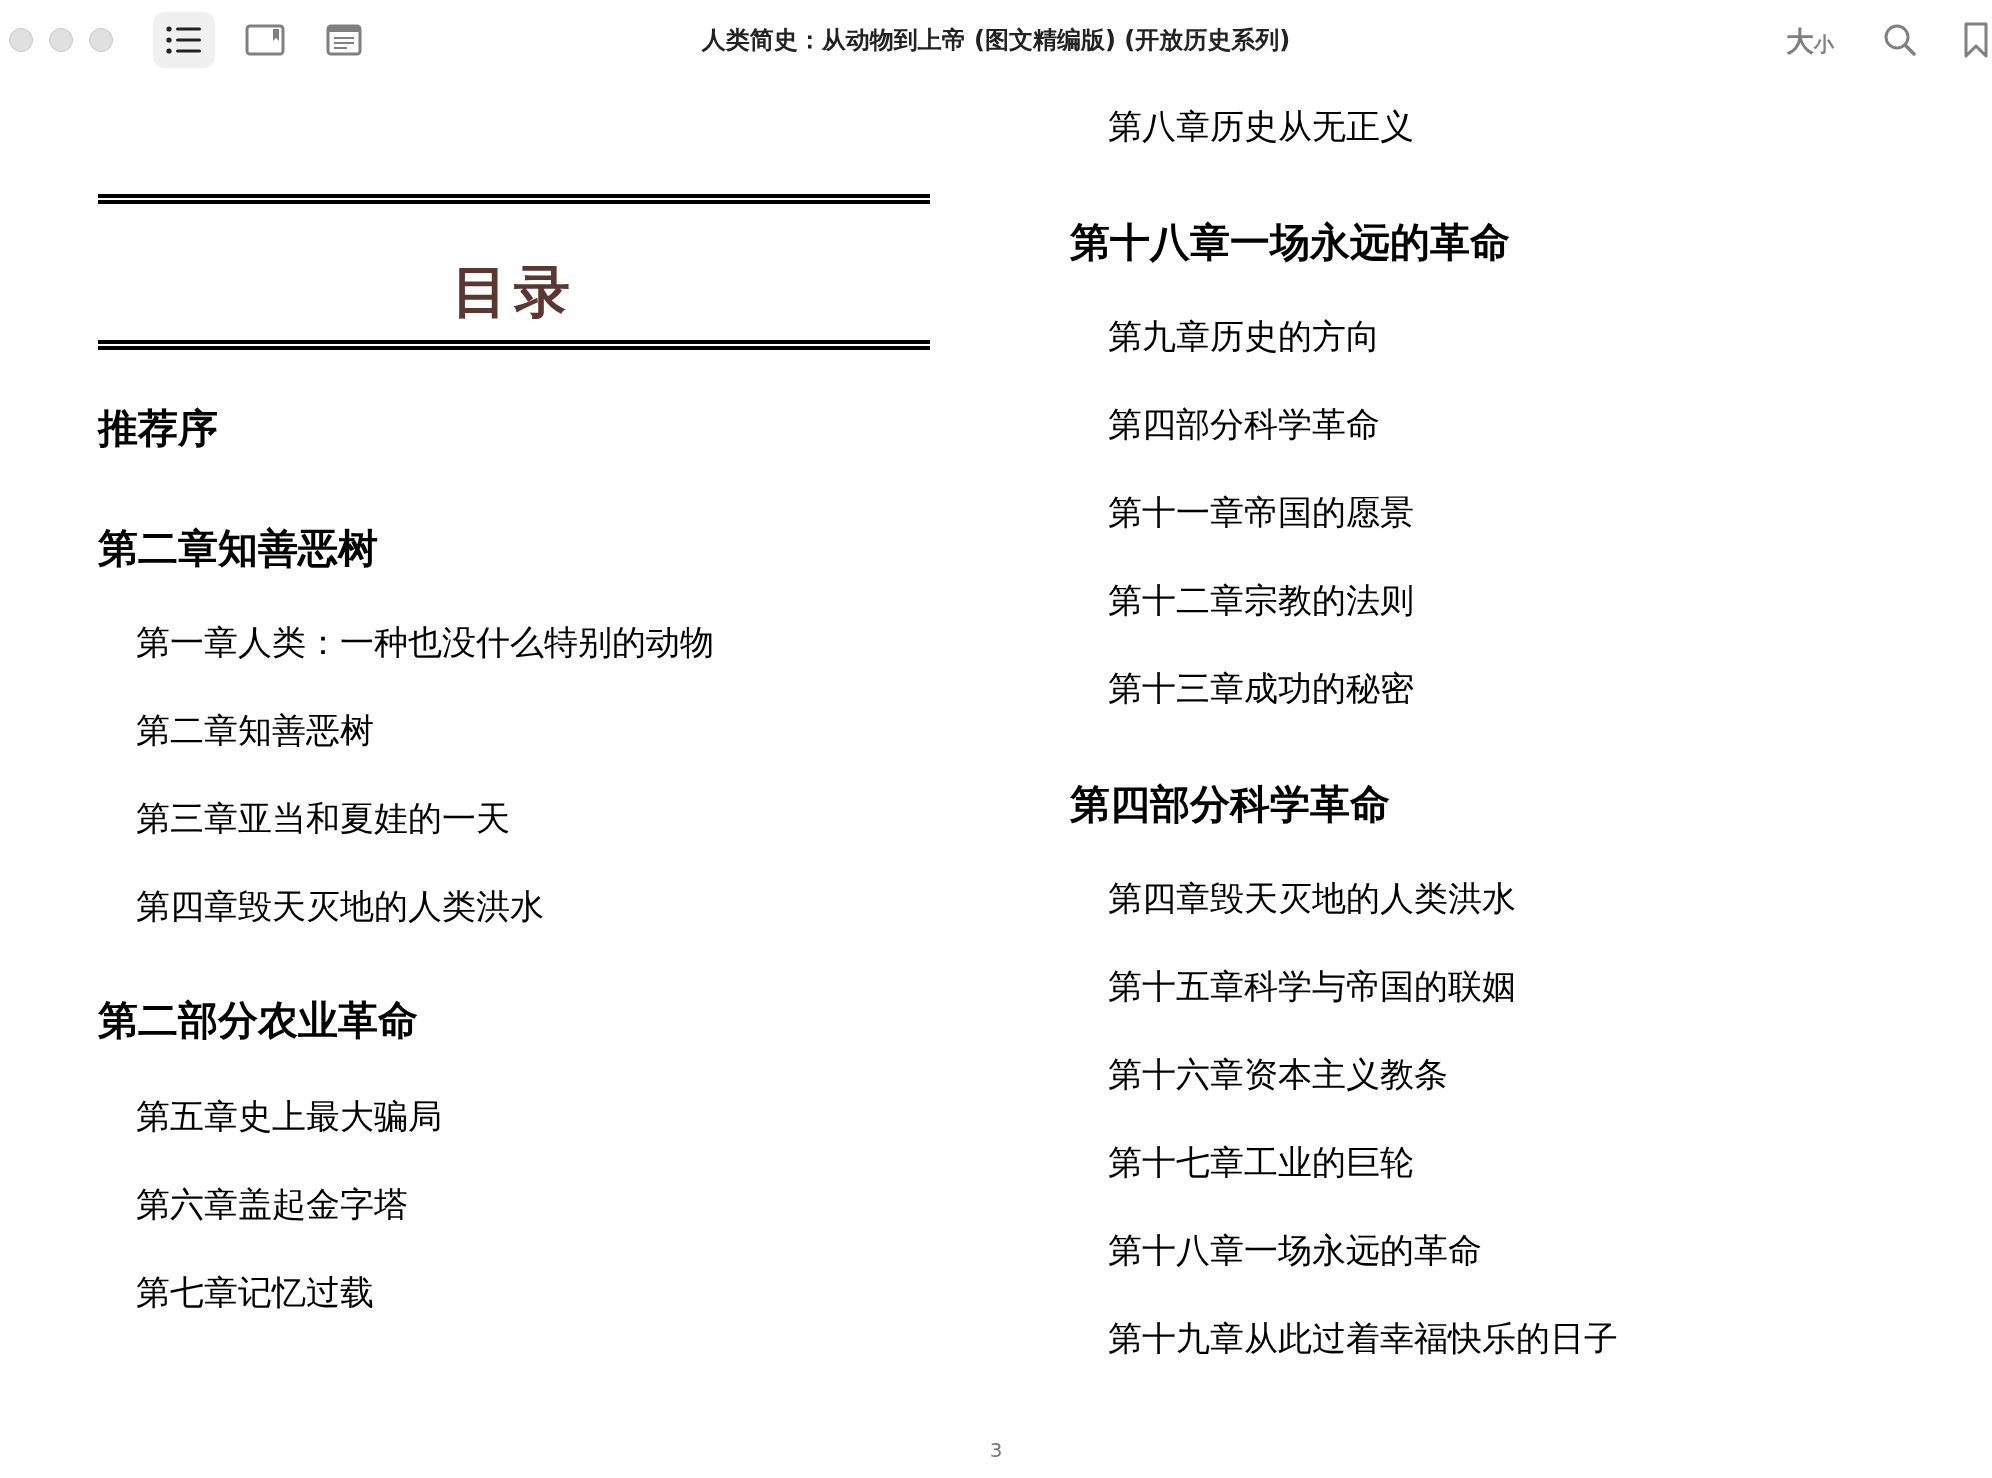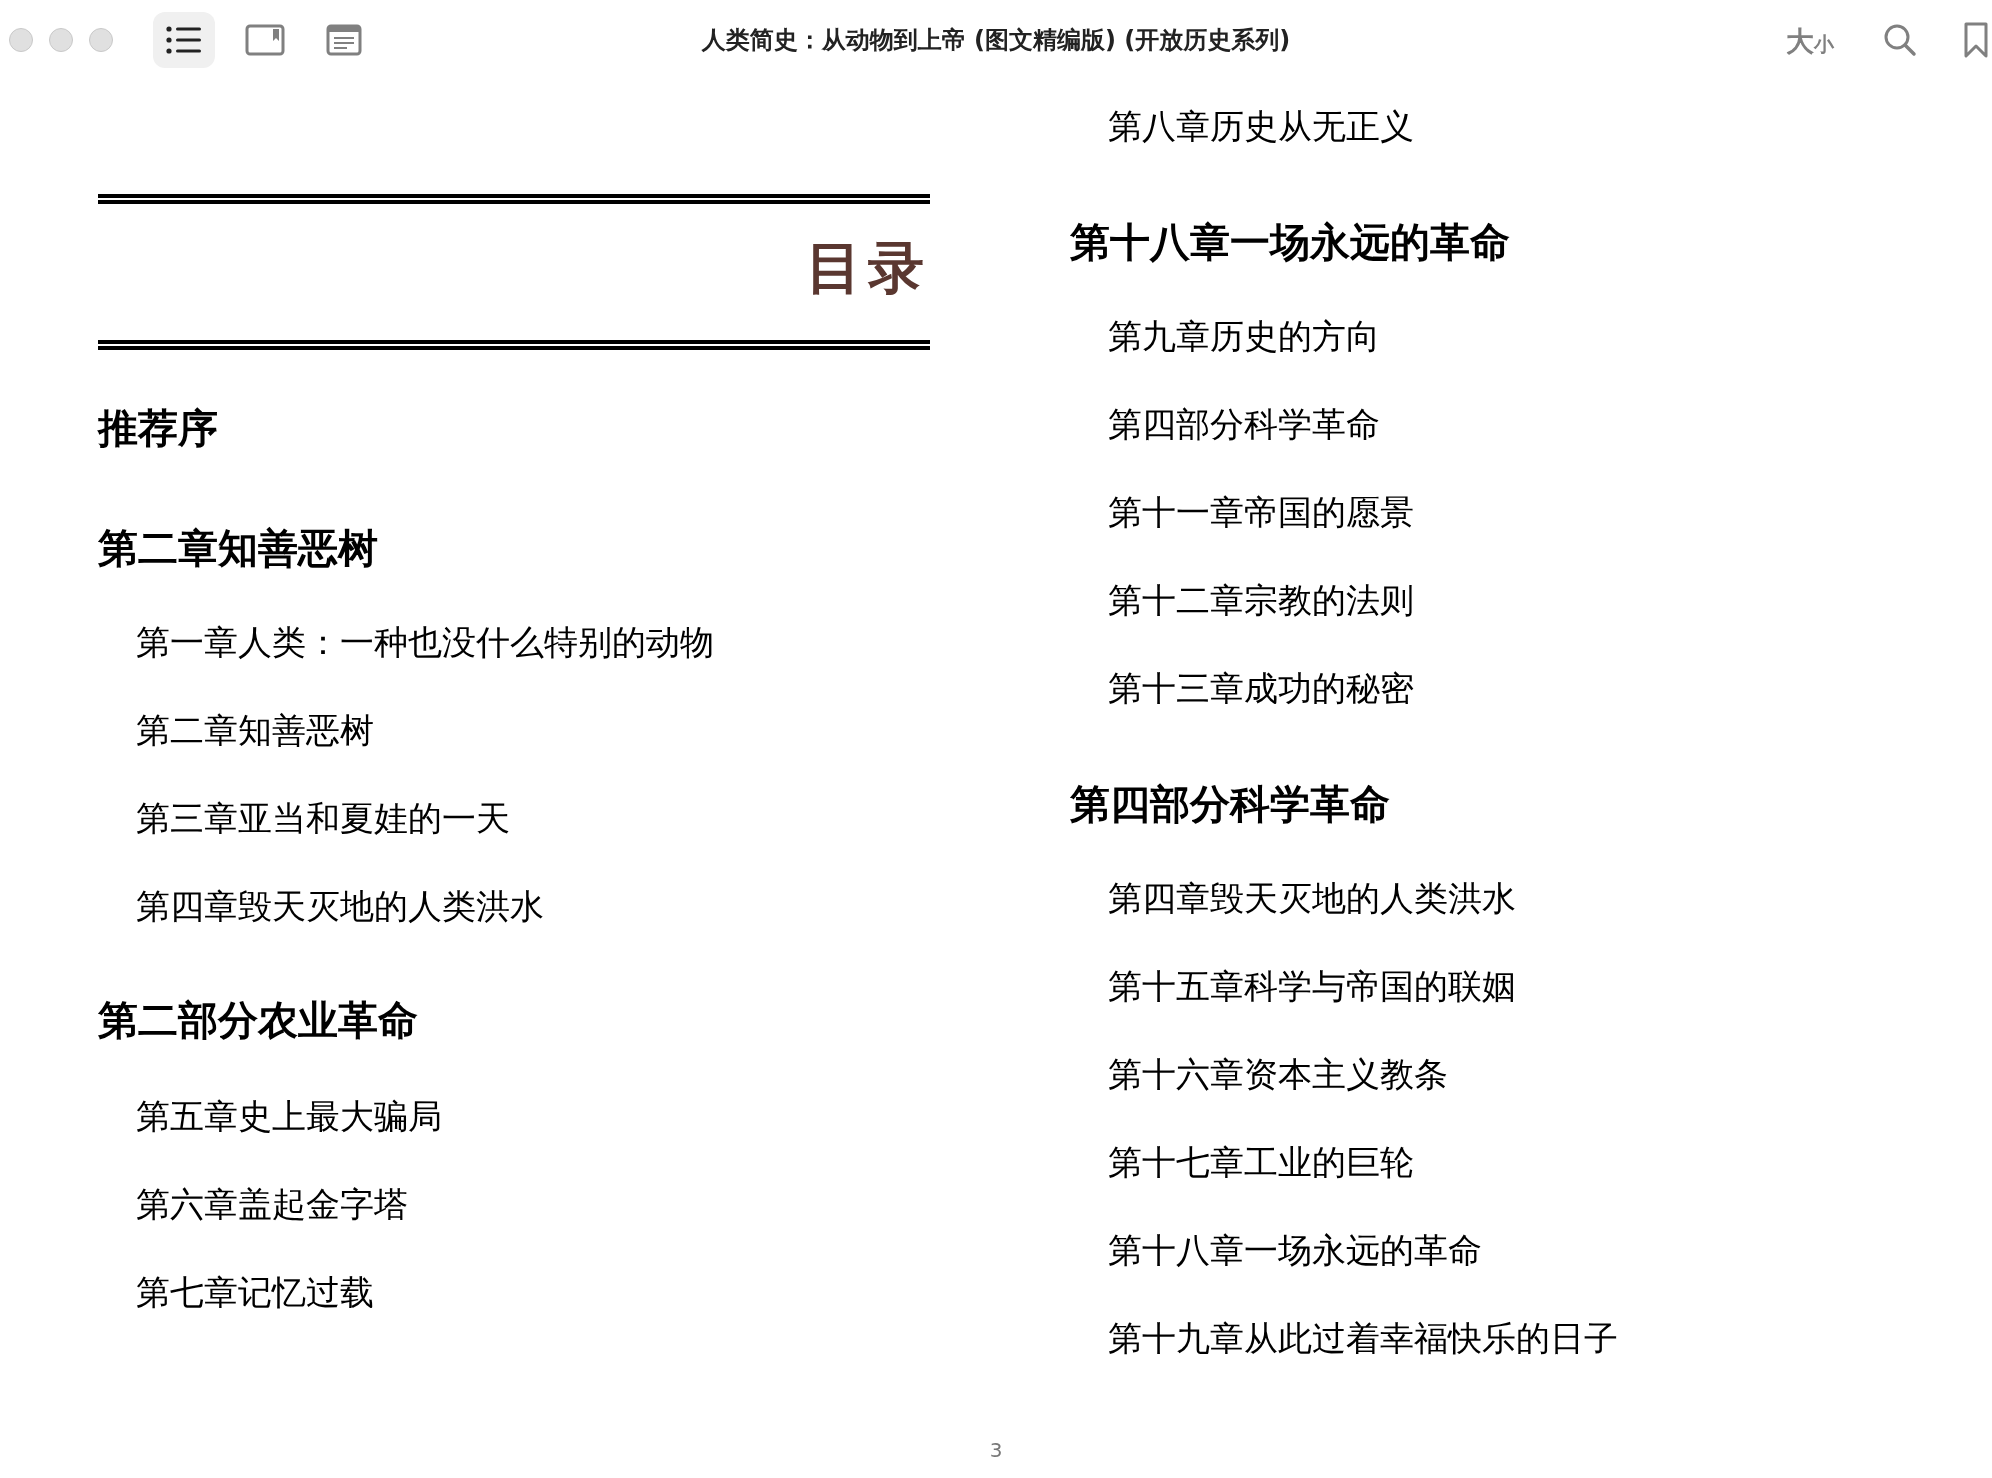--- a/index.html
+++ b/index.html
@@ -15,21 +15,21 @@
   .font-size-btn .big { font-size: 28px; line-height: 36px; }
   .font-size-btn .small { font-size: 20px; line-height: 32px; }
   .icon-btn { position: absolute; top: 18px; width: 44px; height: 44px; display: flex; align-items: center; justify-content: center; }
 
   .page { position: absolute; left: 0; top: 80px; width: 1992px; height: 1398px; }
   .col { position: absolute; top: 0; }
   .col-left { left: 98px; width: 832px; }
   .col-right { left: 1070px; width: 860px; }
 
   .dbl-line { position: absolute; left: 0; width: 832px; height: 10px; border-top: 4px solid #000; border-bottom: 4px solid #000; }
-  .toc-title { position: absolute; left: 0; width: 832px; text-align: right; font-size: 56px; font-weight: bold; color: #5a3730; letter-spacing: 6px; line-height: 70px; }
+  .toc-title { position: absolute; left: 0; width: 832px; text-align: center; font-size: 56px; font-weight: bold; color: #5a3730; letter-spacing: 6px; line-height: 70px; margin-top: 24px; }
 
   .part { position: absolute; left: 0; font-size: 40px; font-weight: bold; line-height: 56px; white-space: nowrap; }
   .chapter { position: absolute; left: 38px; font-size: 34px; line-height: 48px; white-space: nowrap; }
 
   .page-number { position: absolute; left: 0; width: 1992px; top: 1438px; text-align: center; font-size: 20px; color: #777; }
 </style>
 </head>
 <body>
 
 <div class="toolbar">

